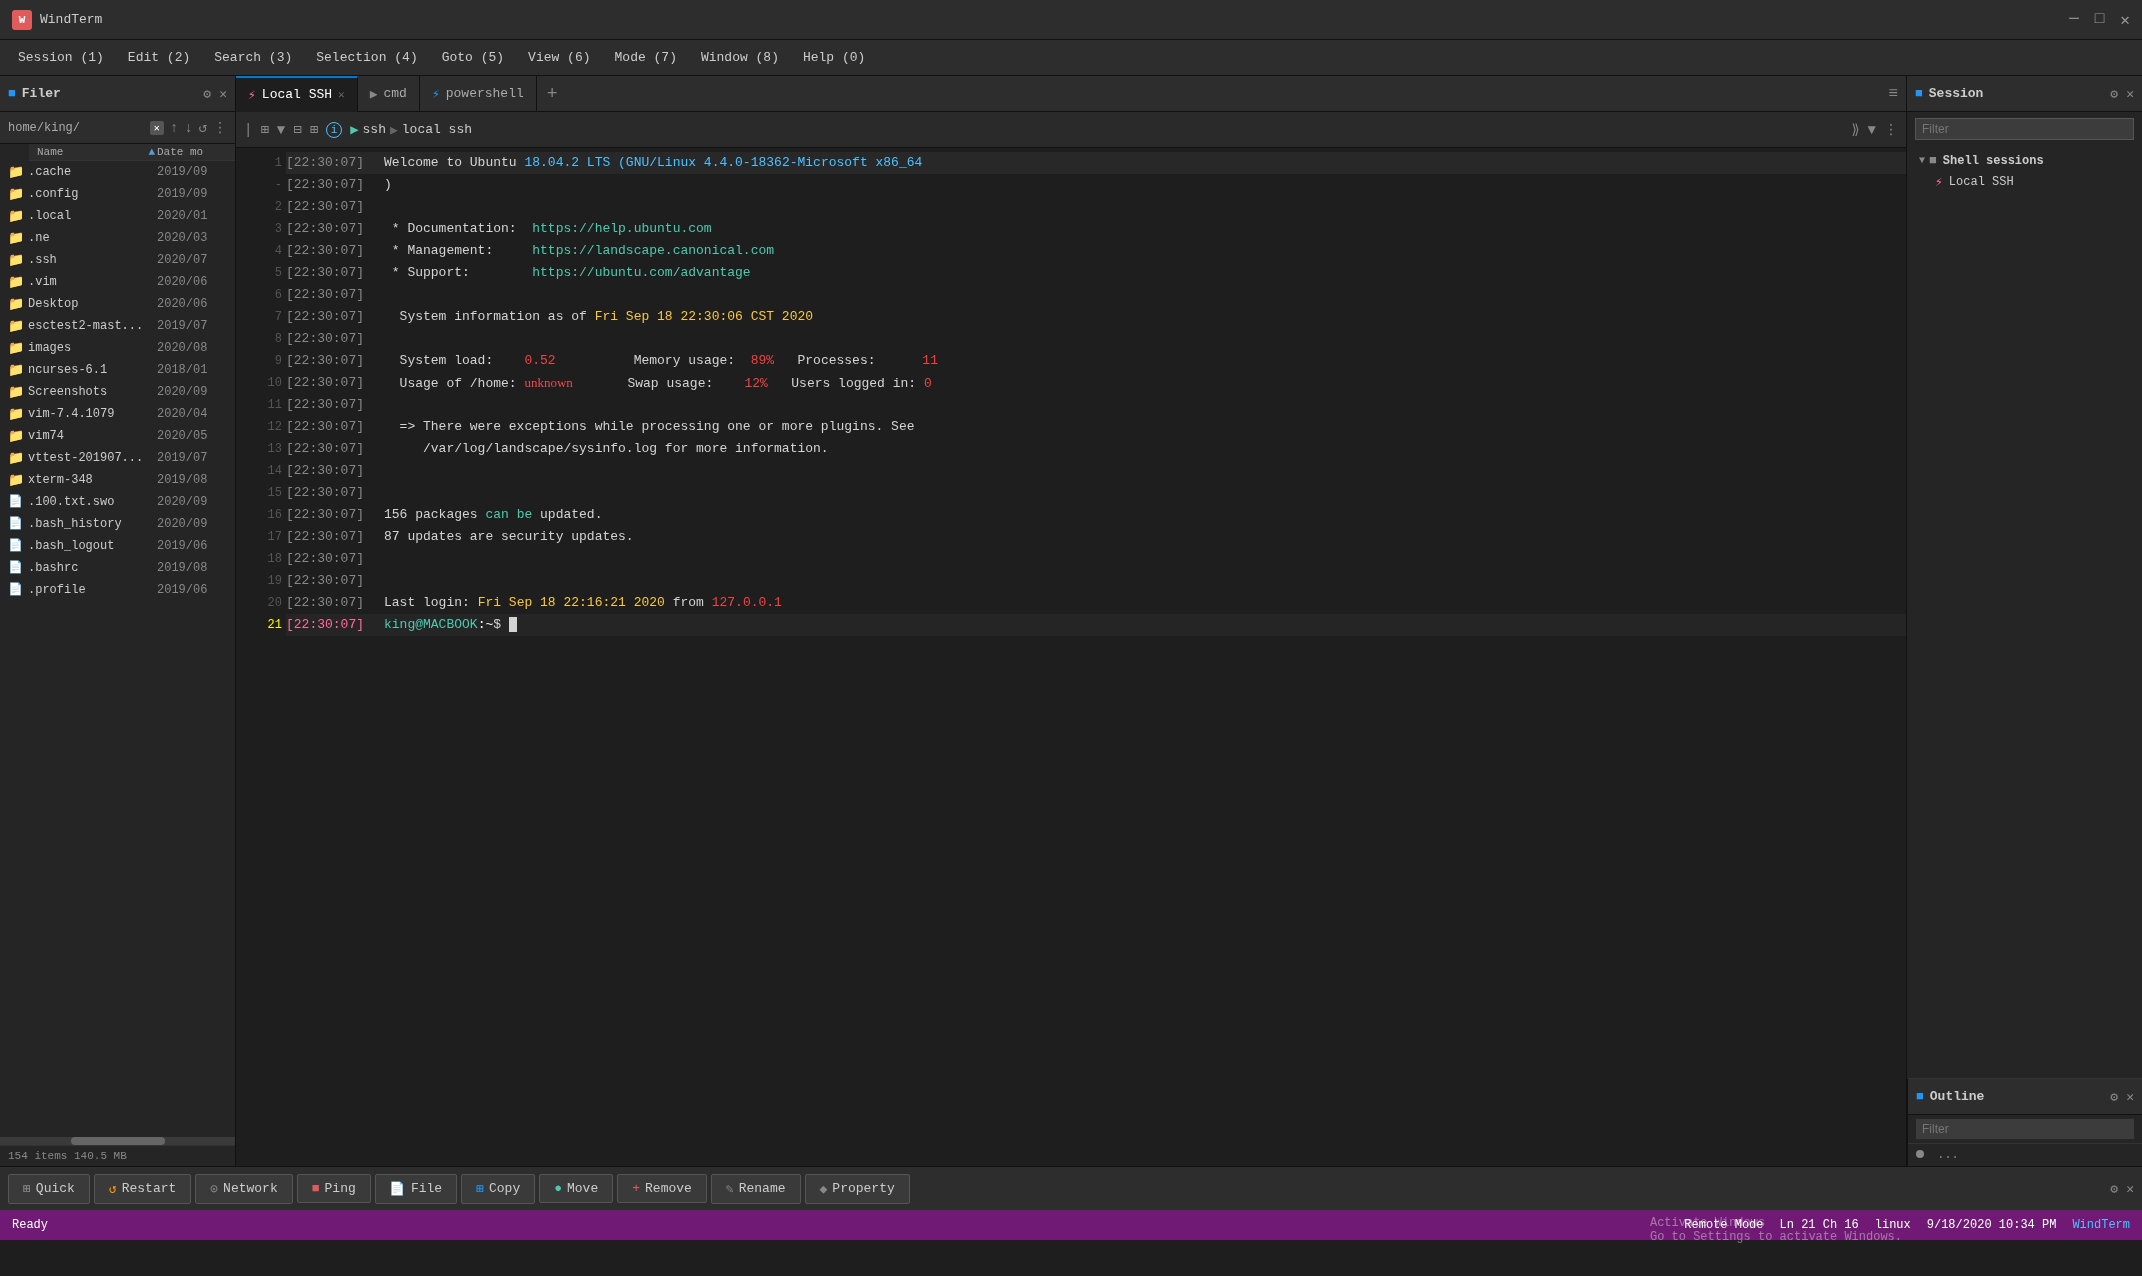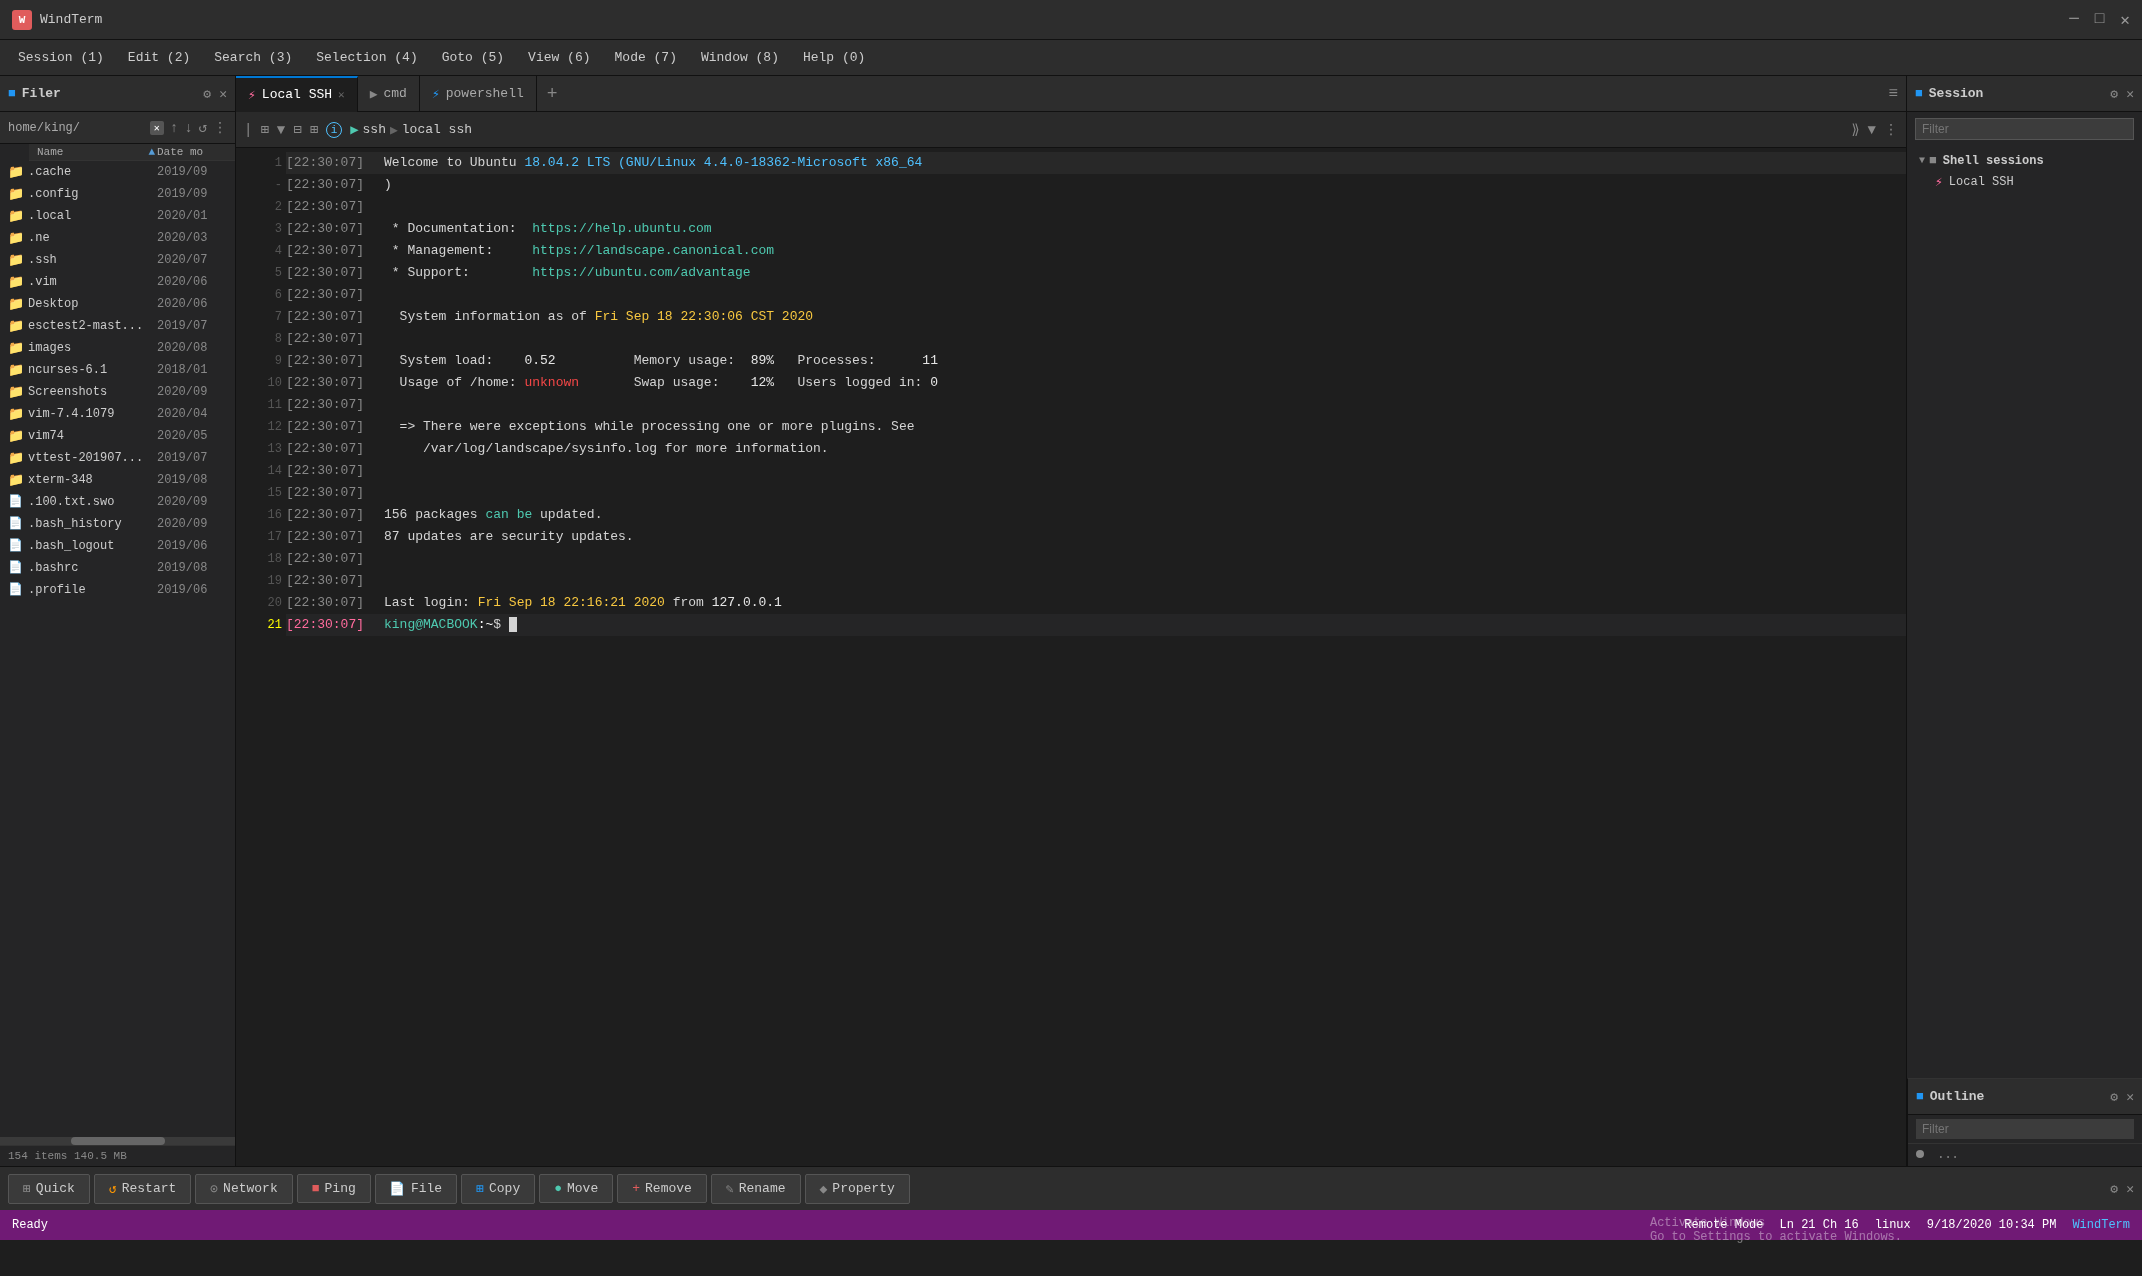--- a/index.html
+++ b/index.html
@@ -296,22 +296,22 @@
       color: #d4d4d4;
       white-space: pre;
     }
 
     
     .c-green { color: #4ec9b0; }
     .c-cyan { color: #4fc1ff; }
     .c-white { color: #ffffff; }
     .c-gray { color: #888; }
     .c-url { color: #4ec9b0; }
-    .c-unknown { color: #f44747; }
-    .c-num { color: #e5e5e5; }
+    .c-unknown { color: #f44747; font-family: Liberation Serif, serif; }
+    .c-num { color: #ef4444; }
     .c-date { color: #f8c840; }
     .c-prompt { color: #ff6b9d; }
     .c-user { color: #4ec9b0; }
     .c-dollar { color: #d4d4d4; }
 
     .highlight-line {
       background: #282828;
     }
     .term-cursor {
       display: inline-block;

